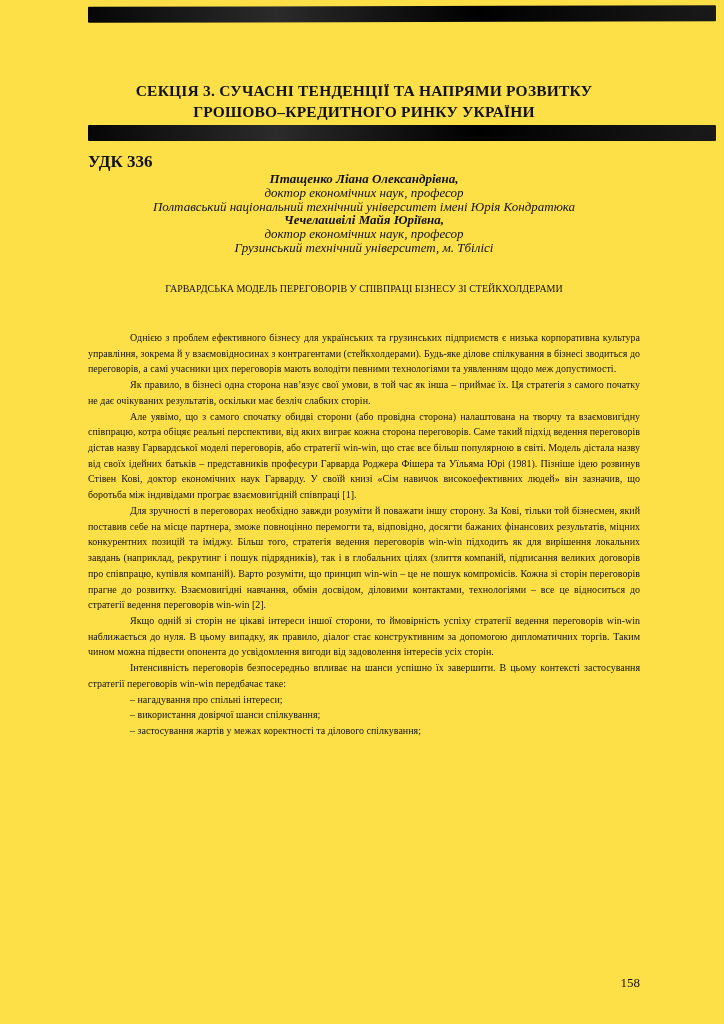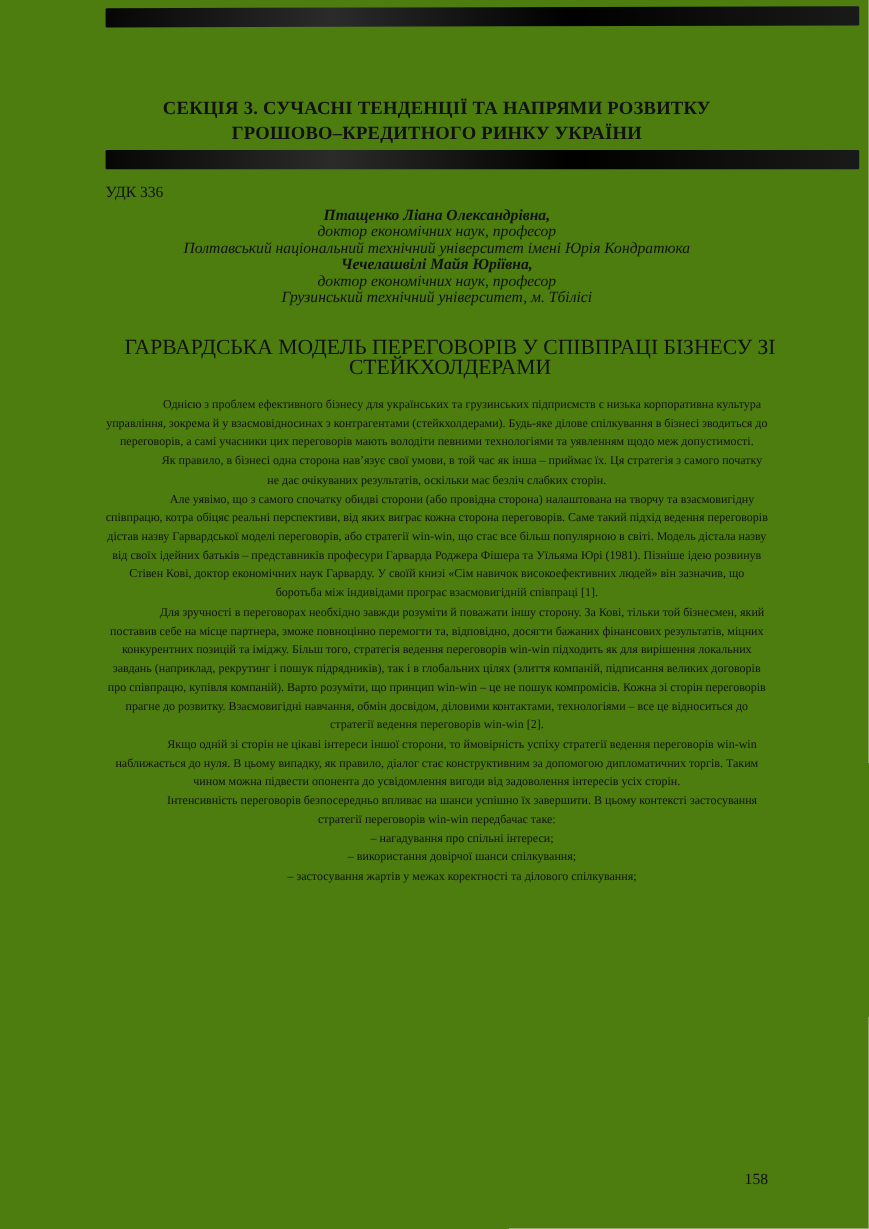--- a/index.html
+++ b/index.html
@@ -1,20 +1,20 @@
 <!DOCTYPE html>
 <html><head>
 <meta charset="utf-8">
 <style>
   html, body { margin: 0; padding: 0; background: #ffffff; }
   .page {
     position: relative;
     width: 724px;
     height: 1024px;
-    background: #4d7c0f;
+    background: #fde047;
     font-family: "Liberation Serif", serif;
     color: #111111;
     overflow: hidden;
   }
   .scan-bar {
     position: absolute;
     left: 88px;
     width: 628px;
     height: 16px;
     background: linear-gradient(90deg, #060606 0%, #2b2b2b 30%, #000000 62%, #1a1a1a 100%);
@@ -30,53 +30,53 @@
     text-align: center;
     font-weight: bold;
     font-size: 15.5px;
     line-height: 21px;
     letter-spacing: 0.2px;
   }
   .udc {
     position: absolute;
     left: 88px;
     top: 152px;
-    font-weight: normal;
-    font-size: 13px;
+    font-weight: bold;
+    font-size: 17px;
   }
   .authors {
     position: absolute;
     left: 88px;
     top: 172px;
     width: 552px;
     text-align: center;
     font-size: 13px;
     line-height: 13.8px;
     font-style: italic;
   }
   .authors .author-name { font-weight: bold; font-family: Liberation Serif, serif; }
   .article-title {
     position: absolute;
-    left: 99px;
+    left: 88px;
     top: 281px;
     width: 552px;
     text-align: center;
-    font-size: 18px;
+    font-size: 10px;
     line-height: 16.5px;
   }
   .body-text {
     position: absolute;
     left: 88px;
     top: 330px;
     width: 552px;
     font-size: 10px;
     line-height: 15.72px;
     text-align: justify;
   }
-  .body-text p { margin: 0; text-indent: 42px; text-align: center; }
+  .body-text p { margin: 0; text-indent: 42px; }
   .list-line { text-align: left; }
   .page-number {
     position: absolute;
     left: 88px;
     top: 975px;
     width: 552px;
     text-align: right;
     font-size: 13px;
   }
 </style>

